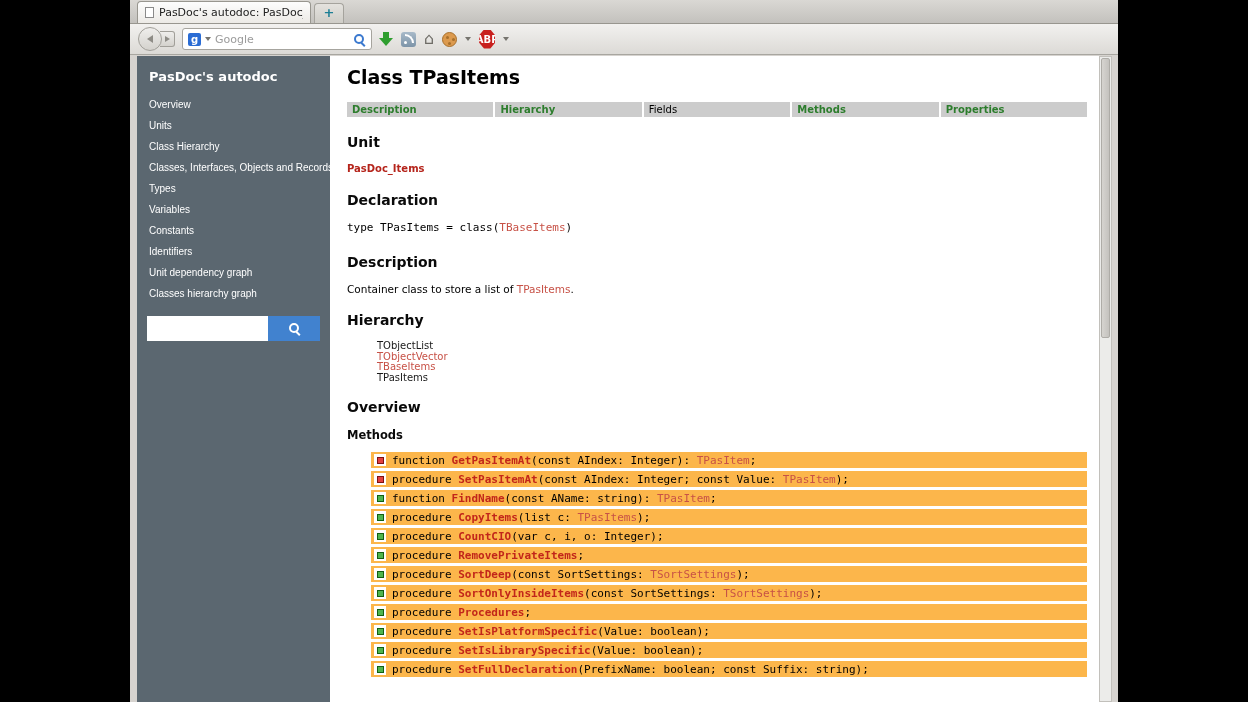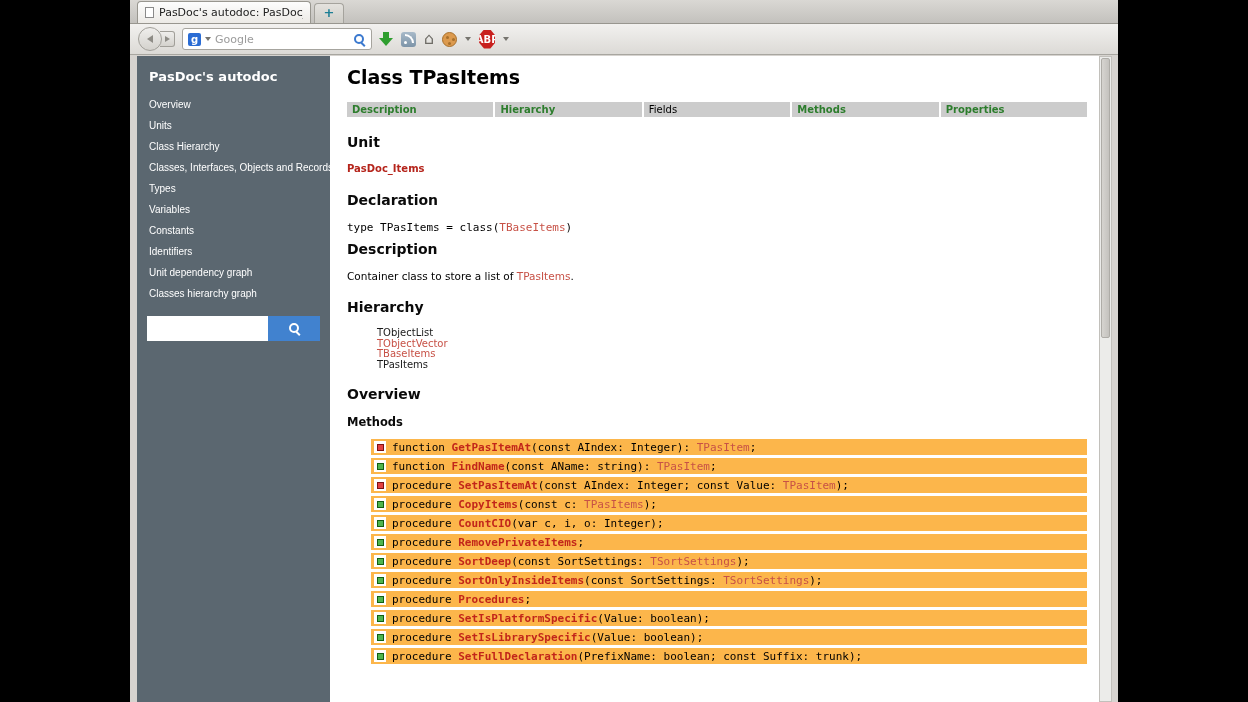--- a/index.html
+++ b/index.html
@@ -59,21 +59,21 @@
   .side-search input { flex: 1; border: none; background: #fff; font-size: 11px; padding: 0 5px; min-width: 0; outline: none; }
   .side-search-btn { width: 52px; background: #4182cf; border: none; display: flex; align-items: center; justify-content: center; cursor: pointer; }
 
   .content { flex: 1; background: #fff; padding: 2px 12px 0 17px; overflow: hidden; min-width: 0; }
   h1 { font-size: 19px; margin: 8px 0 14px; color: #000; font-weight: bold; }
   .section-nav { display: flex; gap: 2px; margin-bottom: 17px; }
   .nav-cell { flex: 1; background: #ccc; font-size: 10px; padding: 2px 5px; color: #000; }
   .nav-cell.is-link { color: #2d7d2d; font-weight: bold; cursor: pointer; }
   h2 { font-size: 14px; margin: 0 0 13px; color: #0a0a0a; }
   .unit-link { font-size: 10px; font-weight: bold; color: #b5241b; margin-bottom: 18px; cursor: pointer; }
-  .code-line { font-family: "DejaVu Sans Mono", monospace; font-size: 11px; margin-bottom: 7px; }
+  .code-line { font-family: "DejaVu Sans Mono", monospace; font-size: 11px; margin-bottom: 20px; }
   .desc-text { font-size: 10.5px; margin-bottom: 17px; }
   .hier-list { margin: 0 0 16px 30px; }
   .hier-item { font-size: 10px; line-height: 10.5px; color: #1a1a1a; }
   .hier-item.is-link { color: #c75146; cursor: pointer; }
   h3 { font-size: 11.5px; margin: 0 0 10px; color: #0a0a0a; }
   .m-table { display: flex; flex-direction: column; gap: 3px; margin-bottom: 9px; padding-left: 24px; }
   .m-row { background: #fcb64b; height: 16px; display: flex; align-items: center; gap: 6px; padding-left: 3px; flex: none; }
   .m-icon { width: 12px; height: 12px; background: #fff; display: flex; align-items: center; justify-content: center; flex: none; }
   .m-marker { width: 7px; height: 7px; }
   .m-icon.private .m-marker { background: #e24040; border: 1px solid #7d1212; }
@@ -180,36 +180,36 @@
 
       <h3>Methods</h3>
       <div class="m-table">
           <div class="m-row">
             <span class="m-icon private">
               <span class="m-marker"></span>
             </span>
             <span class="m-code"><span class="seg-plain">function </span><span class="seg-name">GetPasItemAt</span><span class="seg-plain">(const AIndex: Integer): </span><span class="seg-link">TPasItem</span><span class="seg-plain">;</span></span>
           </div>
           <div class="m-row">
+            <span class="m-icon private">
+              <span class="m-marker"></span>
+            </span>
+            <span class="m-code"><span class="seg-plain">procedure </span><span class="seg-name">SetPasItemAt</span><span class="seg-plain">(const AIndex: Integer; const Value: </span><span class="seg-link">TPasItem</span><span class="seg-plain">);</span></span>
+          </div>
+          <div class="m-row">
             <span class="m-icon public">
               <span class="m-marker"></span>
             </span>
             <span class="m-code"><span class="seg-plain">function </span><span class="seg-name">FindName</span><span class="seg-plain">(const AName: string): </span><span class="seg-link">TPasItem</span><span class="seg-plain">;</span></span>
           </div>
           <div class="m-row">
-            <span class="m-icon private">
-              <span class="m-marker"></span>
-            </span>
-            <span class="m-code"><span class="seg-plain">procedure </span><span class="seg-name">SetPasItemAt</span><span class="seg-plain">(const AIndex: Integer; const Value: </span><span class="seg-link">TPasItem</span><span class="seg-plain">);</span></span>
-          </div>
-          <div class="m-row">
-            <span class="m-icon public">
-              <span class="m-marker"></span>
-            </span>
-            <span class="m-code"><span class="seg-plain">procedure </span><span class="seg-name">CopyItems</span><span class="seg-plain">(const c: </span><span class="seg-link">TPasItems</span><span class="seg-plain">);</span></span>
+            <span class="m-icon public">
+              <span class="m-marker"></span>
+            </span>
+            <span class="m-code"><span class="seg-plain">procedure </span><span class="seg-name">CopyItems</span><span class="seg-plain">(list c: </span><span class="seg-link">TPasItems</span><span class="seg-plain">);</span></span>
           </div>
           <div class="m-row">
             <span class="m-icon public">
               <span class="m-marker"></span>
             </span>
             <span class="m-code"><span class="seg-plain">procedure </span><span class="seg-name">CountCIO</span><span class="seg-plain">(var c, i, o: Integer);</span></span>
           </div>
           <div class="m-row">
             <span class="m-icon public">
               <span class="m-marker"></span>
@@ -243,21 +243,21 @@
           <div class="m-row">
             <span class="m-icon public">
               <span class="m-marker"></span>
             </span>
             <span class="m-code"><span class="seg-plain">procedure </span><span class="seg-name">SetIsLibrarySpecific</span><span class="seg-plain">(Value: boolean);</span></span>
           </div>
           <div class="m-row">
             <span class="m-icon public">
               <span class="m-marker"></span>
             </span>
-            <span class="m-code"><span class="seg-plain">procedure </span><span class="seg-name">SetFullDeclaration</span><span class="seg-plain">(PrefixName: boolean; const Suffix: trunk);</span></span>
+            <span class="m-code"><span class="seg-plain">procedure </span><span class="seg-name">SetFullDeclaration</span><span class="seg-plain">(PrefixName: boolean; const Suffix: string);</span></span>
           </div>
         </div>
 
     </main>
 
     <div class="scrollbar">
       <div class="thumb"></div>
     </div>
 
   </div>

